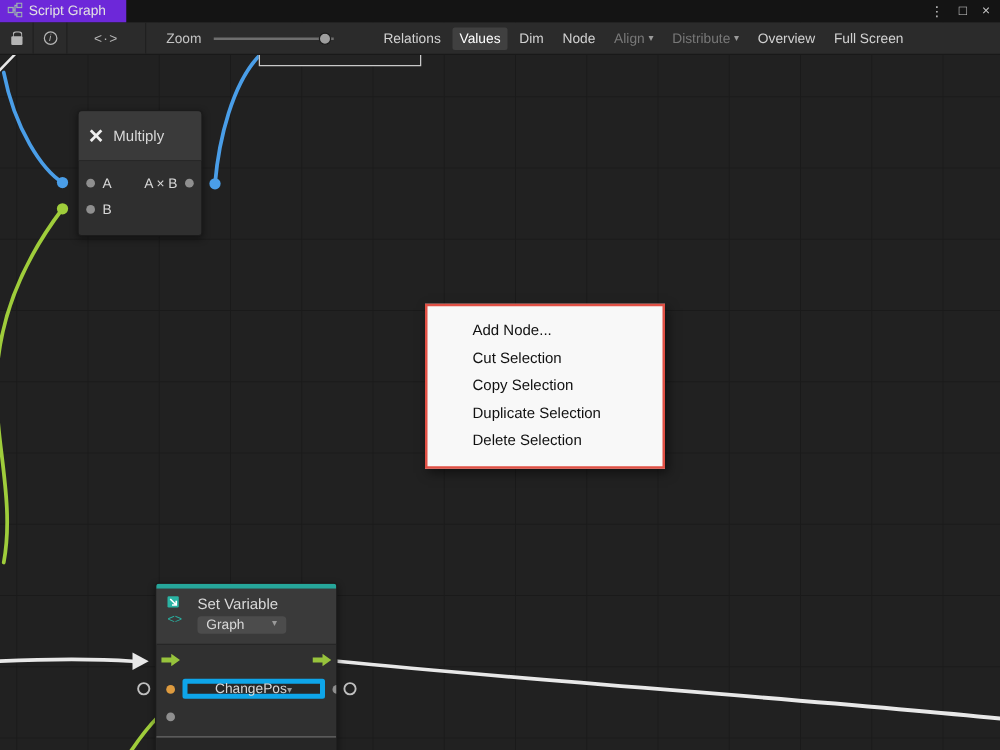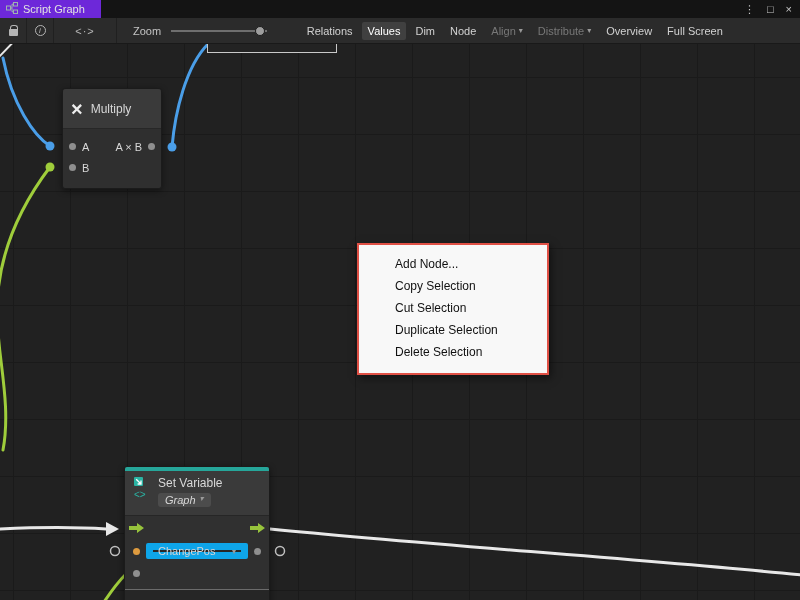--- a/index.html
+++ b/index.html
@@ -68,34 +68,34 @@
   .port.orange { background:#de9b3f; }
   .pr { margin-left:auto; }
 
   .node-setvar { left:124px; top:466px; width:146px; background:#303030; height:140px;
     overflow:hidden; border-radius:3px; }
   .sv-accent { height:4px; background:#26a69a; }
   .sv-header { background:#3a3a3a; padding:5px 8px 8px; display:flex; gap:7px; border-bottom:1px solid #262626; }
   .sv-icon { flex:none; }
   .sv-head-text { display:flex; flex-direction:column; gap:3px; }
   .sv-title { font-size:12px; }
-  .sv-chip { align-self:flex-start; display:flex; align-items:flex-start; gap:4px; background:#4c4c4c;
-    border-radius:3px; padding:1px 7px; font-size:11px;font-style:italic; }
+  .sv-chip { align-self:flex-start; display:flex; align-items:flex-start; gap:22px; background:#4c4c4c;
+    border-radius:3px; padding:1px 7px; font-size:11px; }
   .sv-row { position:relative; height:22px; display:flex; align-items:center; }
   .sv-row.flow { height:24px; }
   .flow-left { position:absolute; left:4px; top:7px; }
   .flow-right { position:absolute; right:4px; top:7px; }
   .sv-row.var { padding:0 8px; gap:6px; }
   .sv-field { flex:1; display:flex; align-items:center; justify-content:space-between;
-    background:#272727; border:7px solid #0ea5e9; border-radius:2px; height:16px; padding:0 5px; font-size:11px; }
+    background:#272727; border:4px solid #0ea5e9; border-radius:2px; height:16px; padding:0 22px; font-size:11px; }
   .sv-row.extra { padding:0 8px; }
   .sv-bottom { margin-top:5px; border-top:1px solid #6b6b6b; background:#262626; height:20px; }
 
   
-  .ctx-menu { position:absolute; left:357px; top:243px; width:192px; z-index:8; background:#f8f8f8;
+  .ctx-menu { position:absolute; left:340px; top:243px; width:192px; z-index:8; background:#f8f8f8;
     border:2px solid #e05045; box-shadow:2px 3px 8px rgba(0,0,0,.5); padding:8px 0 10px; }
   .ctx-item { padding:0 10px 0 36px; height:22px; line-height:22px; font-size:12px; color:#111; cursor:default; }
 
   
   .float-box { position:absolute; left:207px; top:42px; width:130px; height:11px;
     border:1px solid #c9c9c9; background:#232323; z-index:3; }
 </style>
 </head>
 <body>
 
@@ -231,19 +231,19 @@
       <span class="port"></span>
     </div>
     <div class="sv-row extra">
       <span class="port"></span>
     </div>
     <div class="sv-bottom"></div>
   </div>
 
   <div class="ctx-menu">
     <div class="ctx-item">Add Node...</div>
+    <div class="ctx-item">Cut Selection</div>
     <div class="ctx-item">Copy Selection</div>
-    <div class="ctx-item">Cut Selection</div>
     <div class="ctx-item">Duplicate Selection</div>
     <div class="ctx-item">Delete Selection</div>
   </div>
 
 </div>
 
 </body></html>

